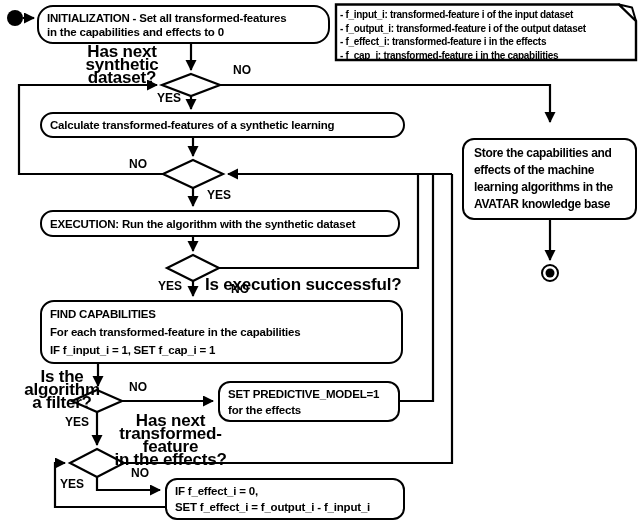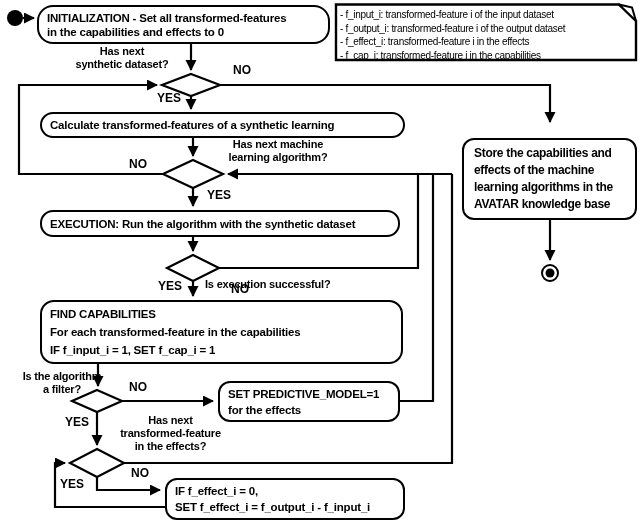--- a/index.html
+++ b/index.html
@@ -9,26 +9,26 @@
   }
   .wires{position:absolute;left:0;top:0;width:640px;height:523px;}
   .box{
     position:absolute;box-sizing:border-box;background:#ffffff;border:2.5px solid #000;
     display:flex;flex-direction:column;justify-content:center;
     font-weight:bold;font-size:11.5px;letter-spacing:-0.2px;line-height:14px;
     padding:2px 6px 2px 8px;z-index:2;
   }
   .box .ln{white-space:nowrap;}
   .lbl{position:absolute;z-index:3;white-space:nowrap;}
-  .qlbl{font-weight:bold;font-size:11px;line-height:13px;letter-spacing:-0.2px;text-align:center;white-space:normal;}
+  .qlbl{font-weight:bold;font-size:17px;line-height:13px;letter-spacing:-0.2px;text-align:center;white-space:normal;}
   .ynlbl{font-weight:bold;font-size:12px;line-height:12px;}
   .legend-text{
     position:absolute;left:333px;top:3px;width:300px;height:59px;z-index:2;
     box-sizing:border-box;padding:5px 6px 0 7px;
-    font-weight:normal;font-size:10px;line-height:13.5px;letter-spacing:-0.3px;
+    font-weight:bold;font-size:10px;line-height:13.5px;letter-spacing:-0.3px;
   }
   .legend-text .ln{white-space:nowrap;}
 </style>
 </head>
 <body>
 
 <div class="stage">
 
   <svg class="wires" viewBox="0 0 640 523">
     <defs>
@@ -111,24 +111,20 @@
     <div class="ln">- f_input_i: transformed-feature i of the input dataset</div>
     <div class="ln">- f_output_i: transformed-feature i of the output dataset</div>
     <div class="ln">- f_effect_i: transformed-feature i in the effects</div>
     <div class="ln">- f_cap_i: transformed-feature i in the capabilities</div>
   </div>
 
   <div class="lbl qlbl" style="left:62px;top:45px;width:120px;">
     <div>Has next</div>
     <div>synthetic dataset?</div>
   </div>
-  <div class="lbl qlbl" style="left:218px;top:138px;width:120px;">
-    <div>Has next machine</div>
-    <div>learning algorithm?</div>
-  </div>
   <div class="lbl qlbl" style="left:205px;top:246px;margin-top:32px;">
     <div>Is execution successful?</div>
   </div>
   <div class="lbl qlbl" style="left:16px;top:370px;width:92px;">
     <div>Is the algorithm</div>
     <div>a filter?</div>
   </div>
   <div class="lbl qlbl" style="left:108px;top:414px;width:125px;">
     <div>Has next</div>
     <div>transformed-feature</div>

